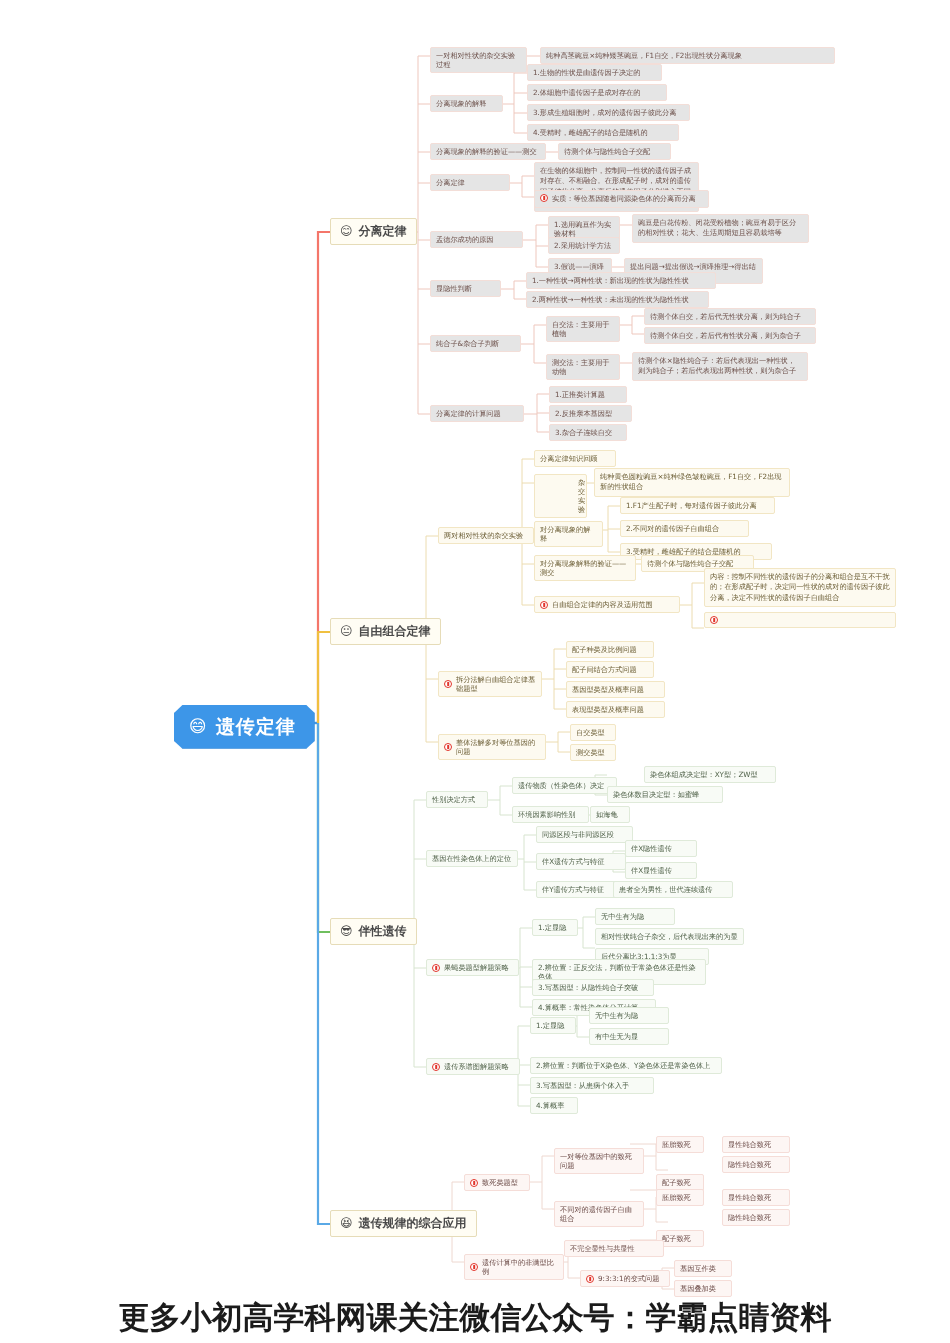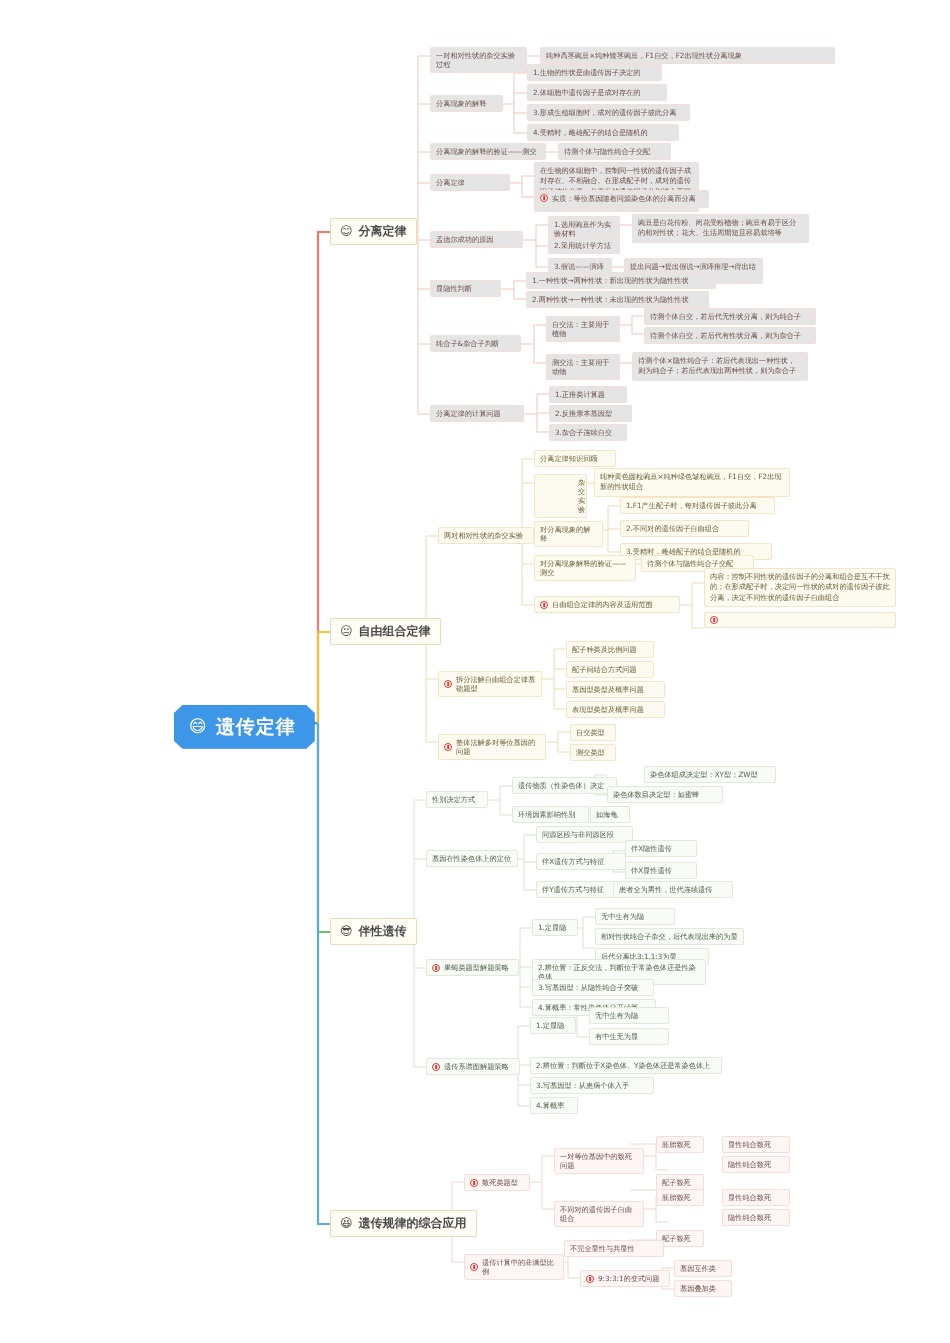--- a/index.html
+++ b/index.html
@@ -484,13 +484,14 @@
       <div class="node tn box" style="left:580px; top:1270px; width:90px;">
         <span class="mark red"></span>
         <span class="txt">9:3:3:1的变式问题</span>
       </div>
       <div class="node tn box" style="left:674px; top:1260px; width:58px;">基因互作类</div>
       <div class="node tn box" style="left:674px; top:1280px; width:58px;">基因叠加类</div>
     </div>
 
   </div>
 
+  <div class="watermark">更多小初高学科网课关注微信公众号：学霸点睛资料</div>
 </div>
 
 </body></html>

